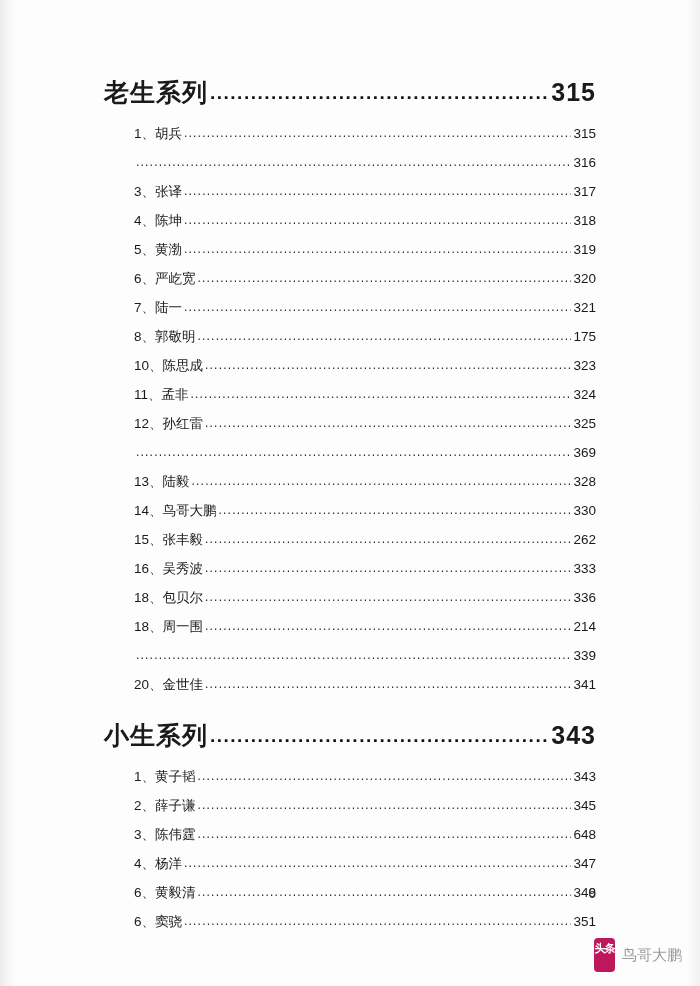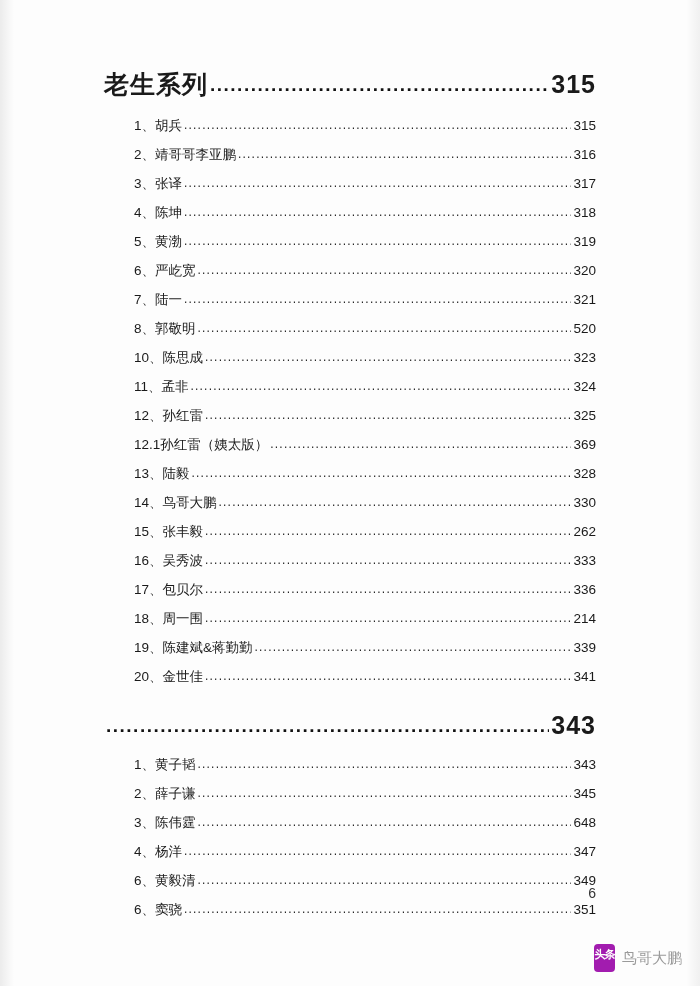--- a/index.html
+++ b/index.html
@@ -20,21 +20,21 @@
     left: 0;
     top: 0;
     width: 700px;
     height: 986px;
     background: #fdfdfd;
     box-sizing: border-box;
   }
   .content {
     position: absolute;
     left: 104px;
-    top: 62px;
+    top: 70px;
     width: 492px;
   }
 
   
   .section-row {
     display: flex;
     align-items: baseline;
     font-weight: bold;
     font-size: 25px;
     letter-spacing: 1px;
@@ -113,23 +113,23 @@
     right: 18px;
     bottom: 14px;
     display: flex;
     align-items: center;
     gap: 7px;
     color: #9a9a9a;
     font-size: 15px;
   }
   .wm-logo {
     width: 21px;
-    height: 28px;
+    height: 34px;
     border-radius: 4px;
-    background: #a21caf;
+    background: #be185d;
     color: #fdfdfd;
     font-size: 11px;
     line-height: 21px;
     text-align: center;
     font-weight: bold;
     letter-spacing: -1px;
   }
   .edge-shadow-left {
     position: absolute;
     left: 0; top: 0; width: 14px; height: 986px;
@@ -155,21 +155,20 @@
         <span class="section-page">315</span>
       </div>
       <div class="entry-row">
         <span class="entry-indent"></span>
         <span class="entry-title">1、胡兵</span>
         <span class="entry-leader">.......................................................................................................................</span>
         <span class="entry-page">315</span>
       </div>
       <div class="entry-row">
         <span class="entry-indent"></span>
-        <span class="entry-title">2、靖哥哥李亚鹏</span>
         <span class="entry-leader">.......................................................................................................................</span>
         <span class="entry-page">316</span>
       </div>
       <div class="entry-row">
         <span class="entry-indent"></span>
         <span class="entry-title">3、张译</span>
         <span class="entry-leader">.......................................................................................................................</span>
         <span class="entry-page">317</span>
       </div>
       <div class="entry-row">
@@ -193,21 +192,21 @@
       <div class="entry-row">
         <span class="entry-indent"></span>
         <span class="entry-title">7、陆一</span>
         <span class="entry-leader">.......................................................................................................................</span>
         <span class="entry-page">321</span>
       </div>
       <div class="entry-row">
         <span class="entry-indent"></span>
         <span class="entry-title">8、郭敬明</span>
         <span class="entry-leader">.......................................................................................................................</span>
-        <span class="entry-page">520</span>
+        <span class="entry-page">175</span>
       </div>
       <div class="entry-row">
         <span class="entry-indent"></span>
         <span class="entry-title">10、陈思成</span>
         <span class="entry-leader">.......................................................................................................................</span>
         <span class="entry-page">323</span>
       </div>
       <div class="entry-row">
         <span class="entry-indent"></span>
         <span class="entry-title">11、孟非</span>
@@ -215,21 +214,20 @@
         <span class="entry-page">324</span>
       </div>
       <div class="entry-row">
         <span class="entry-indent"></span>
         <span class="entry-title">12、孙红雷</span>
         <span class="entry-leader">.......................................................................................................................</span>
         <span class="entry-page">325</span>
       </div>
       <div class="entry-row">
         <span class="entry-indent"></span>
-        <span class="entry-title">12.1孙红雷（姨太版）</span>
         <span class="entry-leader">.......................................................................................................................</span>
         <span class="entry-page">369</span>
       </div>
       <div class="entry-row">
         <span class="entry-indent"></span>
         <span class="entry-title">13、陆毅</span>
         <span class="entry-leader">.......................................................................................................................</span>
         <span class="entry-page">328</span>
       </div>
       <div class="entry-row">
@@ -245,44 +243,44 @@
         <span class="entry-page">262</span>
       </div>
       <div class="entry-row">
         <span class="entry-indent"></span>
         <span class="entry-title">16、吴秀波</span>
         <span class="entry-leader">.......................................................................................................................</span>
         <span class="entry-page">333</span>
       </div>
       <div class="entry-row">
         <span class="entry-indent"></span>
-        <span class="entry-title">17、包贝尔</span>
+        <span class="entry-title">18、包贝尔</span>
         <span class="entry-leader">.......................................................................................................................</span>
         <span class="entry-page">336</span>
       </div>
       <div class="entry-row">
         <span class="entry-indent"></span>
         <span class="entry-title">18、周一围</span>
         <span class="entry-leader">.......................................................................................................................</span>
         <span class="entry-page">214</span>
       </div>
       <div class="entry-row">
         <span class="entry-indent"></span>
-        <span class="entry-title">19、陈建斌&amp;蒋勤勤</span>
         <span class="entry-leader">.......................................................................................................................</span>
         <span class="entry-page">339</span>
       </div>
       <div class="entry-row">
         <span class="entry-indent"></span>
         <span class="entry-title">20、金世佳</span>
         <span class="entry-leader">.......................................................................................................................</span>
         <span class="entry-page">341</span>
       </div>
       <div class="gap"></div>
       <div class="section-row">
+        <span class="section-title">小生系列</span>
         <span class="section-leader">.......................................................................................................................</span>
         <span class="section-page">343</span>
       </div>
       <div class="entry-row">
         <span class="entry-indent"></span>
         <span class="entry-title">1、黄子韬</span>
         <span class="entry-leader">.......................................................................................................................</span>
         <span class="entry-page">343</span>
       </div>
       <div class="entry-row">

